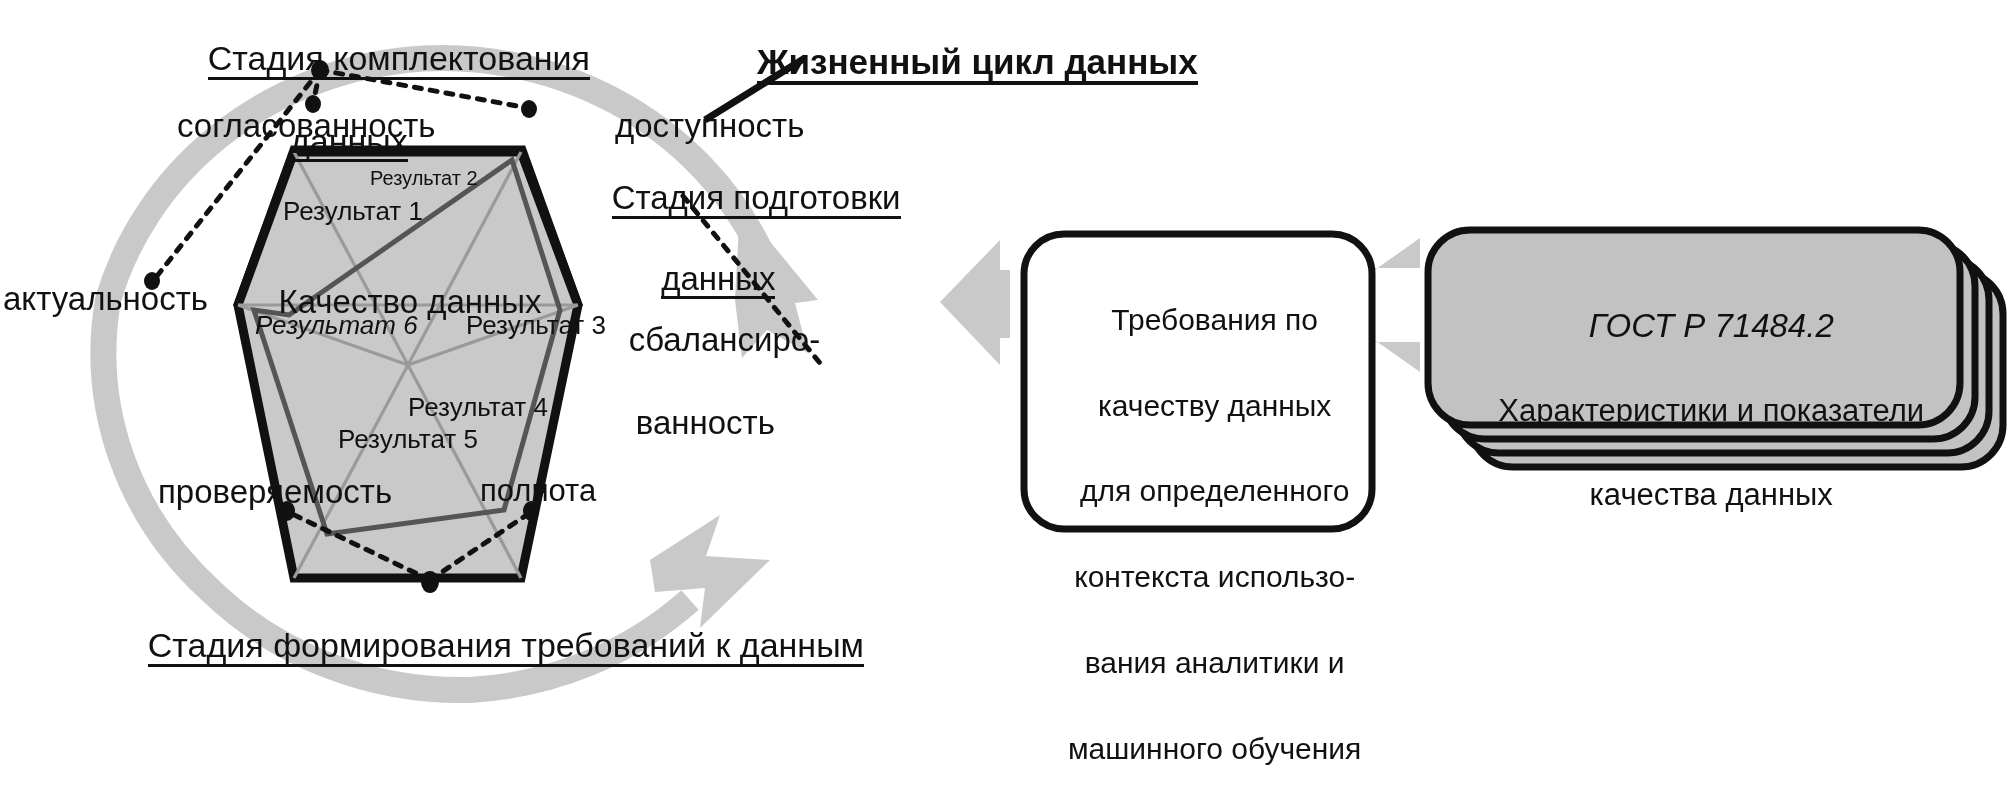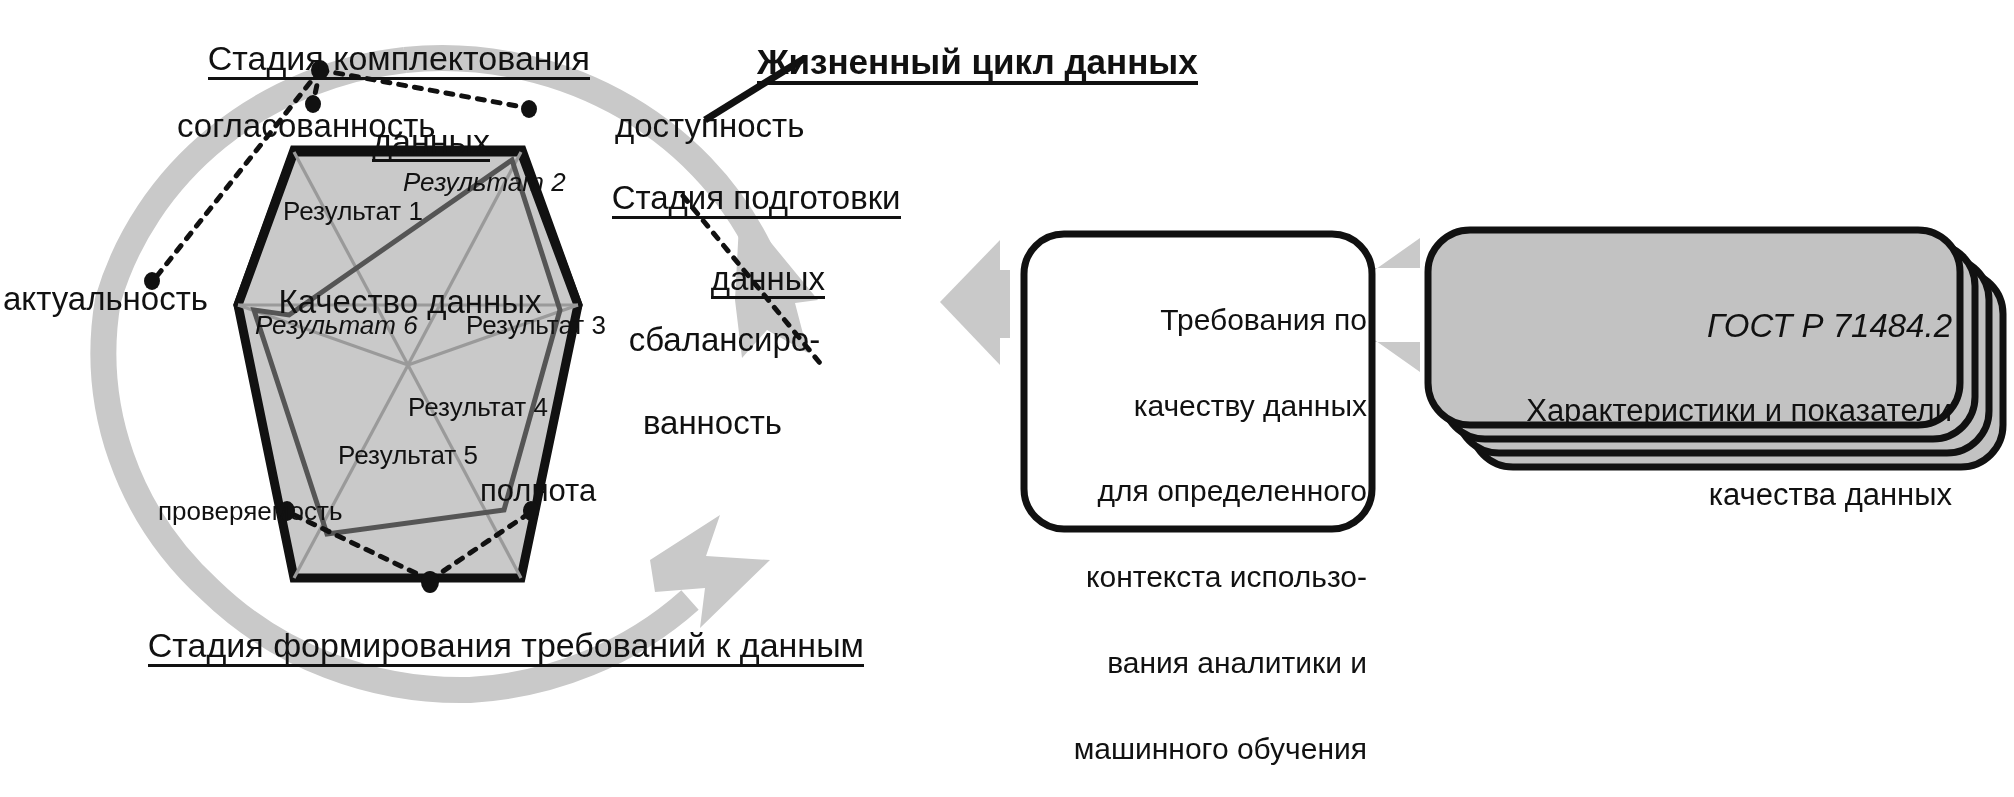--- a/index.html
+++ b/index.html
@@ -7,21 +7,21 @@
     width:2014px;height:797px;
     background:#ffffff;
     font-family:"Liberation Sans","DejaVu Sans",sans-serif;
     overflow:hidden;
     position:relative;
   }
   #stage{position:absolute;left:0;top:0;width:2014px;height:797px;}
   svg.layer{position:absolute;left:0;top:0;width:2014px;height:797px;}
   .txt{position:absolute;white-space:pre;color:#111111;}
   .underline{border-bottom:3px solid #111;display:inline-block;line-height:1.08;}
-  .ctr{text-align:right;}
+  .ctr{text-align:center;}
 </style>
 </head>
 <body>
 
 <div id="stage">
 
   <svg class="layer" viewBox="0 0 2014 797">
     <defs>
       
     </defs>
@@ -122,31 +122,31 @@
 
   <div class="txt ctr" style="left:592px;top:278px;width:190px;font-size:33px;line-height:1.25;">
     <span>сбалансиро-</span><br>
     <span>ванность</span>
   </div>
 
   <div class="txt" style="left:250px;top:283px;width:320px;text-align:center;font-size:33px;font-weight:normal;">Качество данных</div>
 
   <div class="txt" style="left:283px;top:196px;font-size:26px;">Результат 1</div>
 
-  <div class="txt" style="left:403px;top:167px;font-size:26px;font-style:italic;">Результат 2</div>
+  <div class="txt" style="left:370px;top:167px;font-size:20px;">Результат 2</div>
 
   <div class="txt" style="left:466px;top:310px;font-size:26px;">Результат 3</div>
 
   <div class="txt" style="left:408px;top:392px;font-size:26px;">Результат 4</div>
 
-  <div class="txt" style="left:338px;top:440px;font-size:26px;">Результат 5</div>
+  <div class="txt" style="left:338px;top:424px;font-size:26px;">Результат 5</div>
 
   <div class="txt" style="left:255px;top:310px;font-size:26px;font-style:italic;">Результат 6</div>
 
-  <div class="txt" style="left:158px;top:496px;font-size:26px;">проверяемость</div>
+  <div class="txt" style="left:158px;top:473px;font-size:33px;">проверяемость</div>
 
   <div class="txt" style="left:480px;top:473px;font-size:31px;">полнота</div>
 
   <div class="txt" style="left:110px;top:587px;font-size:34px;">
     <span class="underline">Стадия формирования требований к данным</span>
   </div>
 
   <div class="txt ctr" style="left:1029px;top:256px;width:338px;font-size:30px;line-height:1.43;">
     <span>Требования по</span><br>
     <span>качеству данных</span><br>

